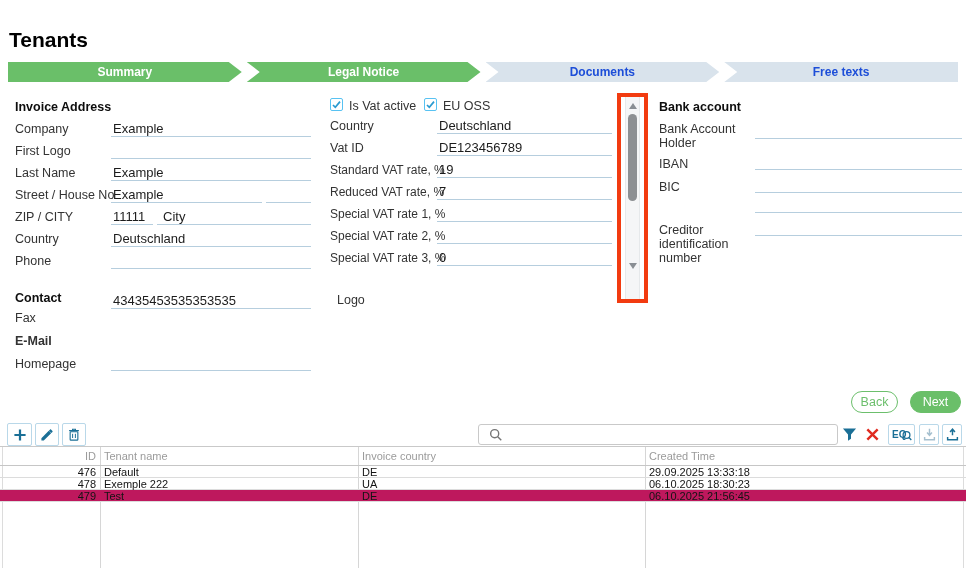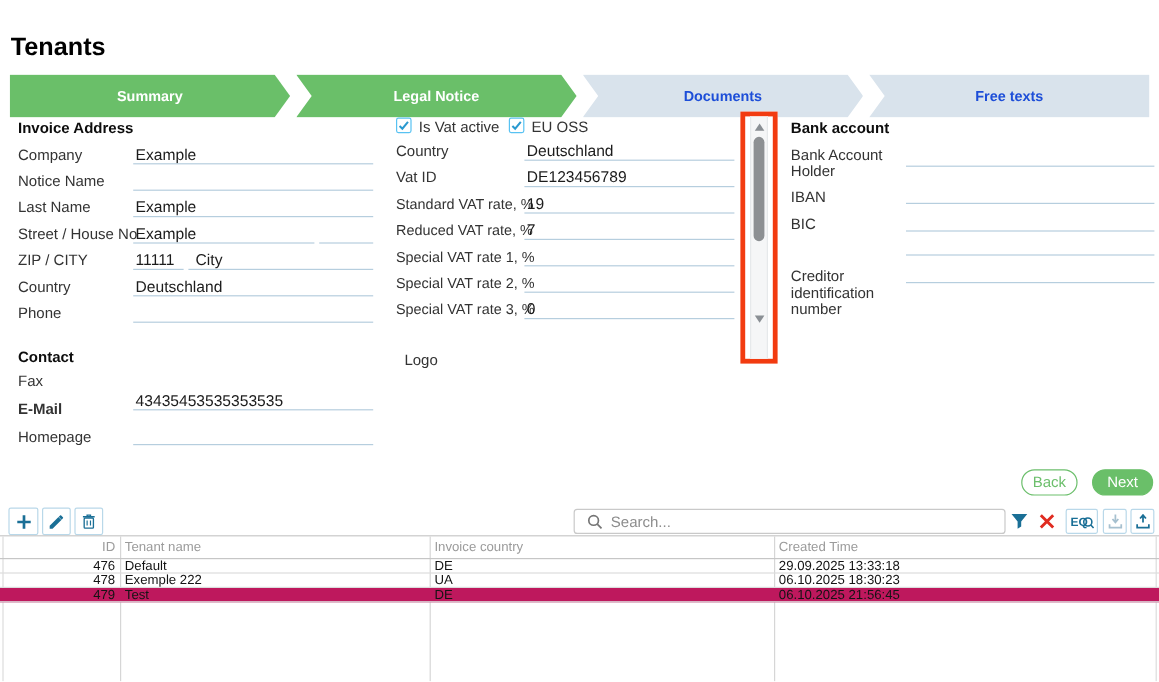--- a/index.html
+++ b/index.html
@@ -2,21 +2,21 @@
 <html><head>
 <meta charset="utf-8">
 <style>
   * { margin:0; padding:0; box-sizing:border-box; }
   body { background:#fff; font-family:"Liberation Sans", sans-serif; }
   #app { position:relative; width:966px; height:568px; background:#fff; overflow:hidden; }
   .abs { position:absolute; }
   .page-title { font-size:21px; font-weight:bold; color:#000; }
   
   .wizard { display:flex; gap:5px; }
-  .step { flex:1; height:36px; display:flex; align-items:center; justify-content:center;
+  .step { flex:1; height:20px; display:flex; align-items:center; justify-content:center;
           font-size:12px; font-weight:bold; }
   .step.active { background:#6abf69; color:#fff; }
   .step.inactive { background:#d9e3ec; color:#1d4ed8; }
   .step.first { clip-path: polygon(0 0, calc(100% - 13px) 0, 100% 50%, calc(100% - 13px) 100%, 0 100%); }
   .step.mid   { clip-path: polygon(0 0, calc(100% - 13px) 0, 100% 50%, calc(100% - 13px) 100%, 0 100%, 13px 50%); }
   .step.last  { clip-path: polygon(0 0, 100% 0, 100% 100%, 0 100%, 13px 50%); }
   
   .lbl { font-size:12.5px; color:#333; line-height:14px; white-space:nowrap; }
   .lblw { font-size:12.5px; color:#333; line-height:14px; }
   .sec { font-size:12.5px; font-weight:bold; color:#0d0d0d; white-space:nowrap; }
@@ -64,21 +64,21 @@
     <div class="step active mid">Legal Notice</div>
     <div class="step inactive mid">Documents</div>
     <div class="step inactive last">Free texts</div>
   </div>
 
   <div class="abs sec" style="left:15px; top:100px;">Invoice Address</div>
 
   <div class="abs lbl" style="left:15px; top:122px;">Company</div>
   <div class="abs inp" style="left:111px; top:121px; width:200px;">Example</div>
 
-  <div class="abs lbl" style="left:15px; top:144px;">Notice Name</div>
+  <div class="abs lbl" style="left:15px; top:144px;">First Logo</div>
   <div class="abs inp" style="left:111px; top:143px; width:200px;"></div>
 
   <div class="abs lbl" style="left:15px; top:166px;">Last Name</div>
   <div class="abs inp" style="left:111px; top:165px; width:200px;">Example</div>
 
   <div class="abs lbl" style="left:15px; top:188px;">Street / House No</div>
   <div class="abs inp" style="left:111px; top:187px; width:151px;">Example</div>
   <div class="abs inp" style="left:266px; top:187px; width:45px;"></div>
 
   <div class="abs lbl" style="left:15px; top:210px;">ZIP / CITY</div>
@@ -87,21 +87,21 @@
 
   <div class="abs lbl" style="left:15px; top:232px;">Country</div>
   <div class="abs inp" style="left:111px; top:231px; width:200px;">Deutschland</div>
 
   <div class="abs lbl" style="left:15px; top:254px;">Phone</div>
   <div class="abs inp" style="left:111px; top:253px; width:200px;"></div>
 
   <div class="abs sec" style="left:15px; top:291px;">Contact</div>
 
   <div class="abs lbl" style="left:15px; top:311px;">Fax</div>
-  <div class="abs inp" style="left:111px; top:326px; width:200px;">43435453535353535</div>
+  <div class="abs inp" style="left:111px; top:293px; width:200px;">43435453535353535</div>
 
   <div class="abs lbl" style="left:15px; top:334px;font-weight:bold;">E-Mail</div>
 
   <div class="abs lbl" style="left:15px; top:357px;">Homepage</div>
   <div class="abs inp" style="left:111px; top:355px; width:200px;"></div>
 
   <div class="abs cbox" style="left:330px; top:98px;">
     <svg width="11" height="11" viewBox="0 0 11 11">
       <polyline points="2,6 4.3,8.3 9,2.6" stroke="#2a9ad0" stroke-width="1.7" fill="none"></polyline>
     </svg>
@@ -181,21 +181,20 @@
       <rect x="4.5" y="6.5" width="11" height="12" rx="1" stroke="#1a6f96" stroke-width="1.6" fill="none"></rect>
       <path d="M8 9.5v6M12 9.5v6" stroke="#1a6f96" stroke-width="1.4" fill="none"></path>
     </svg>
   </div>
 
   <div class="abs search" style="left:478px; top:424px; width:360px; height:21px;">
     <svg width="14" height="14" viewBox="0 0 16 16" style="margin:0 6px 0 10px; flex:none;">
       <circle cx="6.5" cy="6.5" r="4.6" stroke="#757575" stroke-width="1.6" fill="none"></circle>
       <line x1="10" y1="10" x2="14" y2="14" stroke="#757575" stroke-width="1.6"></line>
     </svg>
-    <input type="text" placeholder="Search..." style="">
   </div>
 
   <div class="abs nbtn" style="left:840px; top:423px; width:18px; height:23px;">
     <svg width="15" height="15" viewBox="0 0 16 16">
       <path d="M1 1.5h14L9.6 8v4.6l-3.2 2V8z" fill="#1a6f96"></path>
     </svg>
   </div>
   <div class="abs nbtn" style="left:863px; top:423px; width:19px; height:23px;">
     <svg width="15" height="15" viewBox="0 0 16 16">
       <path d="M2.5 2.5l11 11M13.5 2.5l-11 11" stroke="#e02b20" stroke-width="2.6" fill="none"></path>

